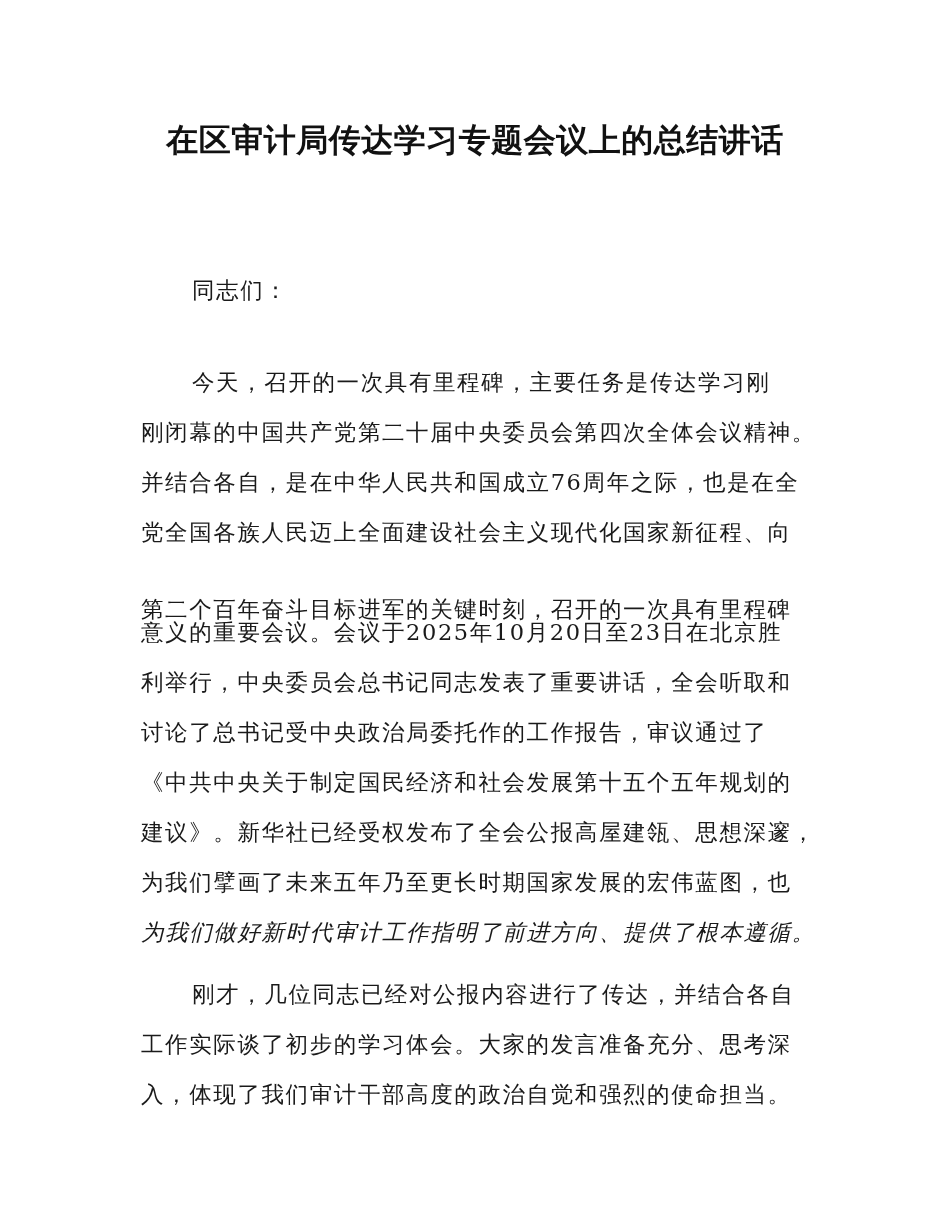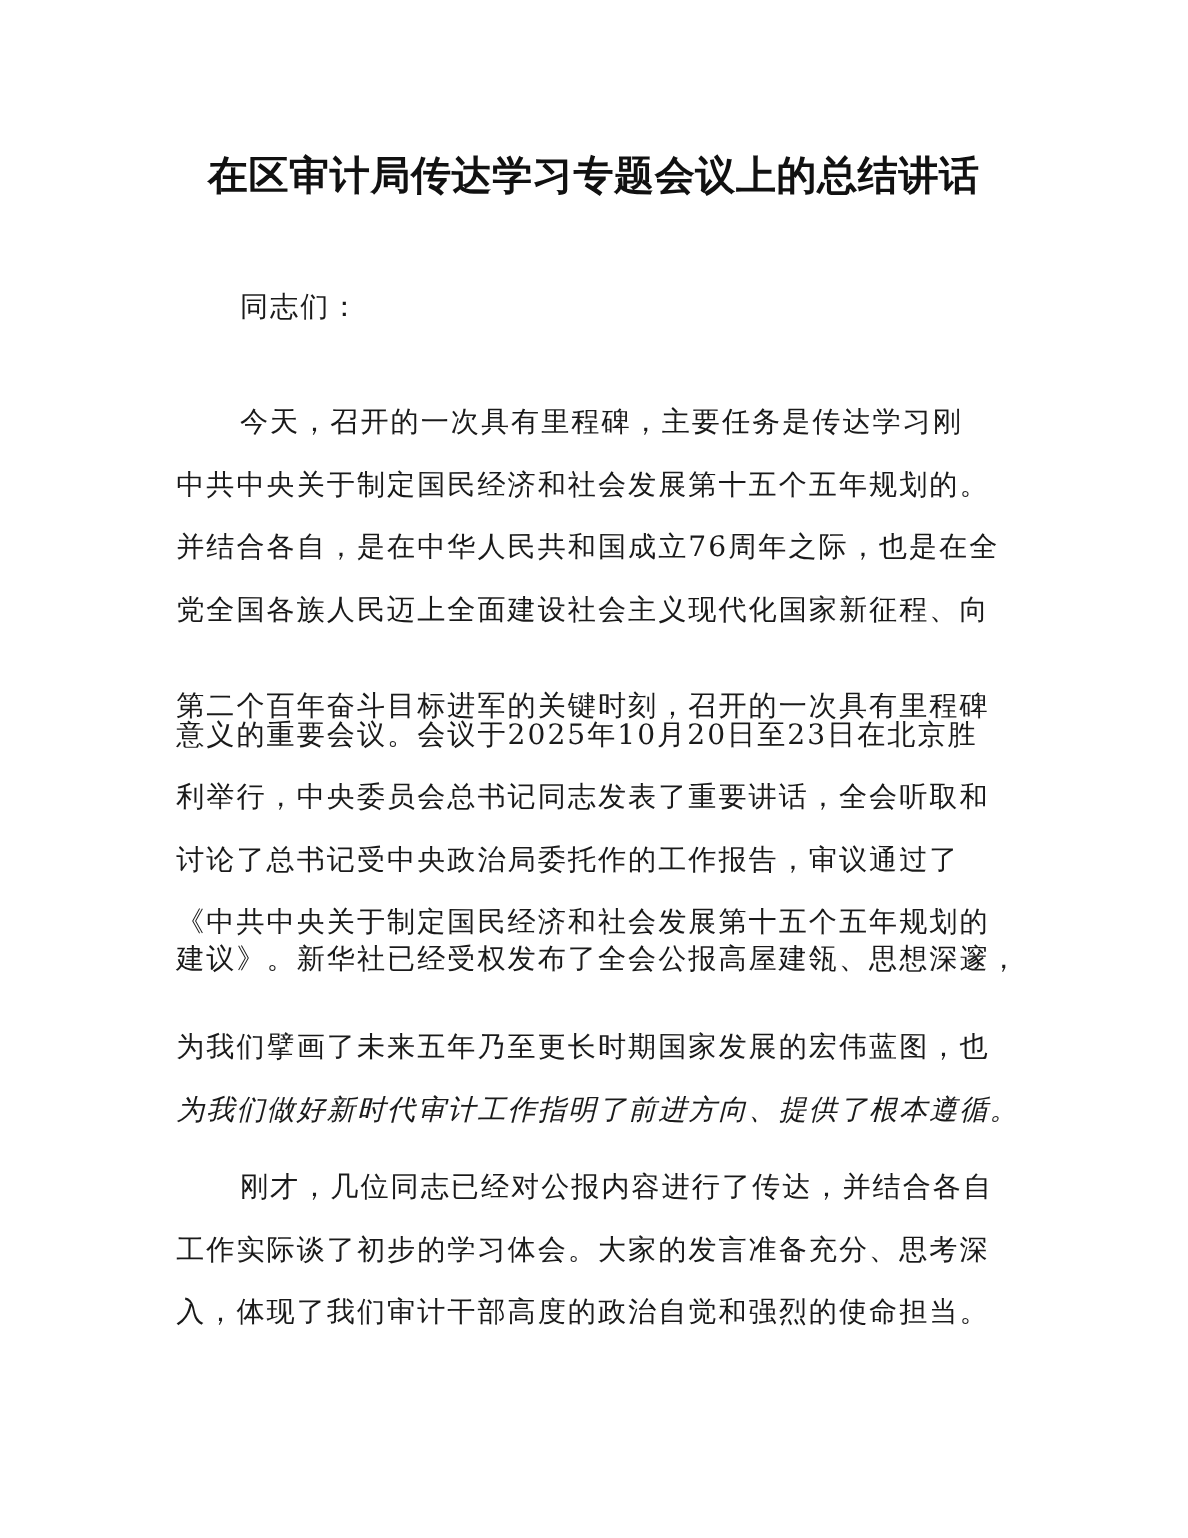--- a/index.html
+++ b/index.html
@@ -6,42 +6,42 @@
   body { width:950px; height:1230px; position:relative; overflow:hidden; }
   .page { position:absolute; left:0; top:0; width:950px; height:909px; background:#fff; }
   .title {
     position:absolute; left:0; top:117px; width:950px; text-align:center;
     font-family: "DejaVu Sans", sans-serif; font-weight:bold;
     font-size:32px; line-height:46px; color:#111; letter-spacing:0.5px;
   }
   .line {
     position:absolute; left:141px; white-space:nowrap;
     font-family: "DejaVu Serif", serif; font-size:22.5px; line-height:30px;
-    color:#1a1a1a; letter-spacing:1.6px;
+    color:#1a1a1a; letter-spacing:1.6px;margin-top:44px;
   }
 </style>
 </head>
 <body>
 
 <div class="page">
   <div class="title">在区审计局传达学习专题会议上的总结讲话</div>
 
   <div class="line" style="left:192px; top:231px;">同志们：</div>
 
   <div>
     <div class="line" style="left:192px; top:323px;">今天，召开的一次具有里程碑，主要任务是传达学习刚</div>
-    <div class="line" style="top:373px;">中共中央关于制定国民经济和社会发展第十五个五年规划的。</div>
+    <div class="line" style="top:373px;">刚闭幕的中国共产党第二十届中央委员会第四次全体会议精神。</div>
     <div class="line" style="top:423px;">并结合各自，是在中华人民共和国成立76周年之际，也是在全</div>
     <div class="line" style="top:473px;">党全国各族人民迈上全面建设社会主义现代化国家新征程、向</div>
     <div class="line" style="top:550px;">第二个百年奋斗目标进军的关键时刻，召开的一次具有里程碑</div>
     <div class="line" style="top:573px;">意义的重要会议。会议于2025年10月20日至23日在北京胜</div>
     <div class="line" style="top:623px;">利举行，中央委员会总书记同志发表了重要讲话，全会听取和</div>
     <div class="line" style="top:673px;">讨论了总书记受中央政治局委托作的工作报告，审议通过了</div>
     <div class="line" style="top:723px;">《中共中央关于制定国民经济和社会发展第十五个五年规划的</div>
-    <div class="line" style="top:752px;">建议》。新华社已经受权发布了全会公报高屋建瓴、思想深邃，</div>
+    <div class="line" style="top:773px;">建议》。新华社已经受权发布了全会公报高屋建瓴、思想深邃，</div>
     <div class="line" style="top:823px;">为我们擘画了未来五年乃至更长时期国家发展的宏伟蓝图，也</div>
     <div class="line" style="top:873px;font-style:italic;">为我们做好新时代审计工作指明了前进方向、提供了根本遵循。</div>
   </div>
 
   <div>
     <div class="line" style="left:192px; top:935px;">刚才，几位同志已经对公报内容进行了传达，并结合各自</div>
     <div class="line" style="top:985px;">工作实际谈了初步的学习体会。大家的发言准备充分、思考深</div>
     <div class="line" style="top:1035px;">入，体现了我们审计干部高度的政治自觉和强烈的使命担当。</div>
   </div>
 </div>

